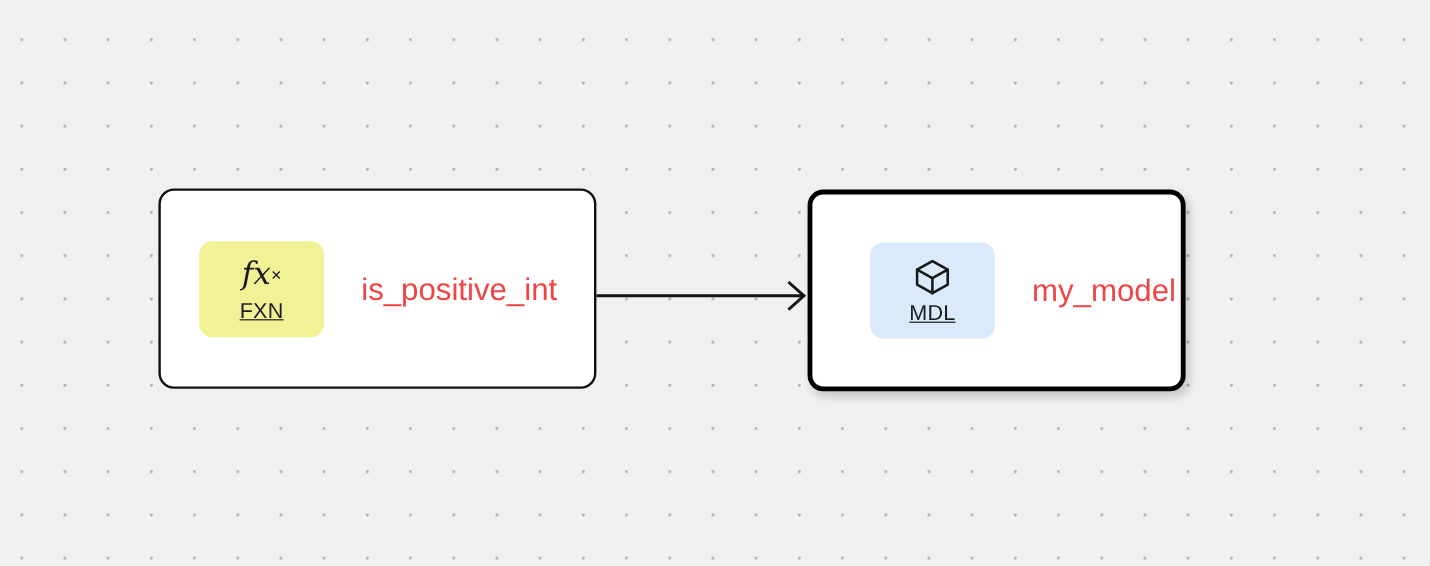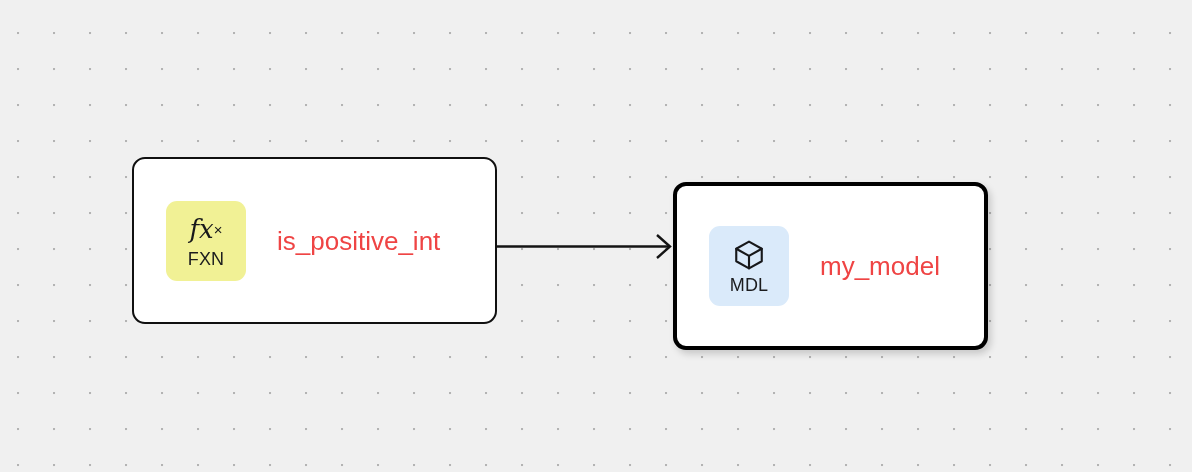--- a/index.html
+++ b/index.html
@@ -55,28 +55,27 @@
     border: 2px solid #101010;
     padding-left: 32px;
   }
 
   .node-mdl {
     left: 673px;
     top: 158px;
     width: 315px;
     height: 168px;
     border: 4px solid #000000;
-    padding-left: 32px;
+    padding-left: 48px;
     box-shadow: 3px 4px 7px rgba(0,0,0,0.17);
-    margin-top: 24px;
   }
 
   
   .badge {
-    width: 80px;
+    width: 104px;
     height: 80px;
     border-radius: 11px;
     display: flex;
     flex-direction: column;
     align-items: center;
     justify-content: center;
     flex: 0 0 auto;
   }
   .badge-fxn { background: #f1f195; }
   .badge-mdl { background: #daeafa; }
@@ -103,20 +102,21 @@
     color: #17181a;
   }
 
   .badge-label {
     margin-top: 5px;
     font-family: "Liberation Sans", sans-serif;
     font-size: 18px;
     line-height: 1;
     color: #1b1c1e;
     letter-spacing: 0.2px;
+    text-decoration: underline;
   }
 
   
   .node-title {
     margin-left: 31px;
     font-family: "Liberation Sans", sans-serif;
     font-size: 26px;
     color: #ef4444;
     white-space: nowrap;
     line-height: 1;

